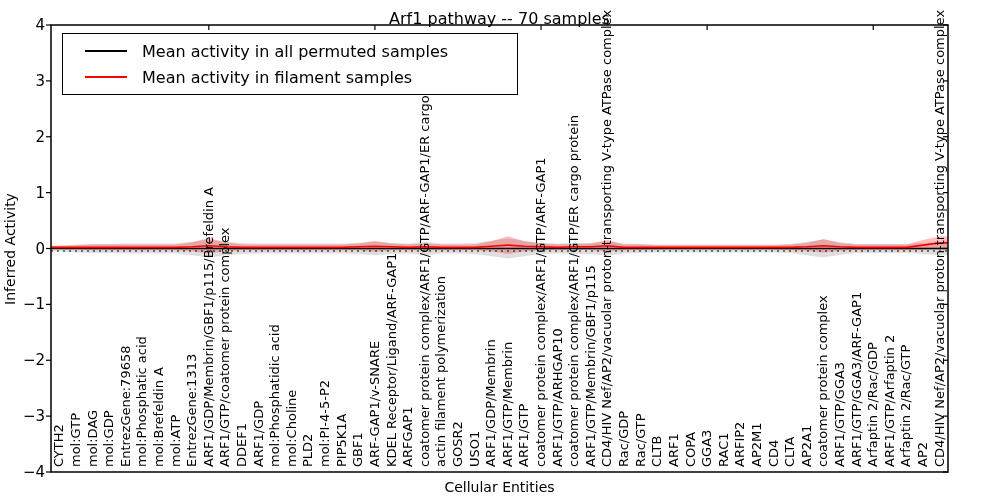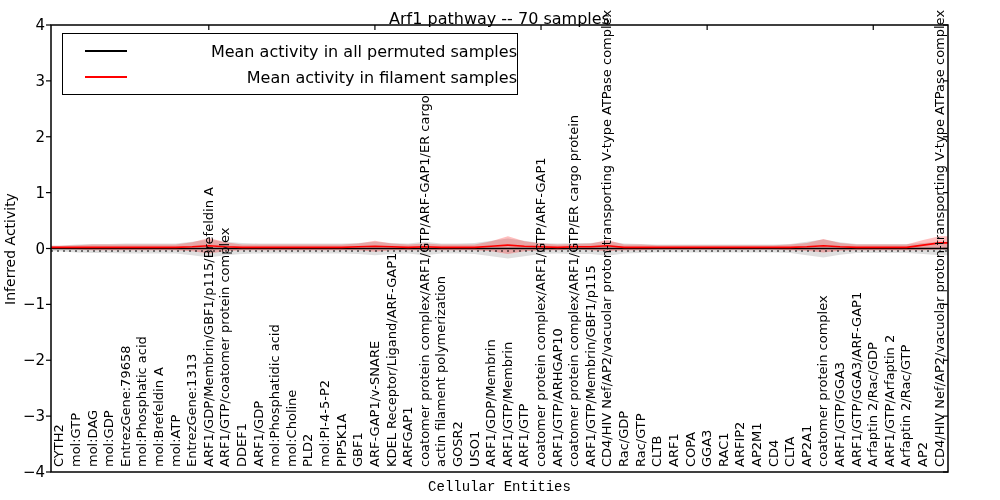--- a/index.html
+++ b/index.html
@@ -1,30 +1,30 @@
 <!DOCTYPE html>
 <html><head>
 <meta charset="utf-8">
 <style>
   html,body{margin:0;padding:0;background:#ffffff;}
   .fig{position:relative;width:1000px;height:500px;background:#ffffff;overflow:hidden;
        font-family:"DejaVu Sans","Liberation Sans",sans-serif;color:#000;}
   .title{position:absolute;left:51px;top:9px;width:897px;text-align:center;
          font-size:16px;color:#000;}
-  .xlabel{position:absolute;left:51px;top:479px;width:897px;text-align:center;font-size:14px;font-family:Liberation Mono, monospace;}
+  .xlabel{position:absolute;left:51px;top:479px;width:897px;text-align:center;font-size:14px;}
   .ylabel{position:absolute;left:-60px;top:241px;width:140px;text-align:center;font-size:14px;
           transform:rotate(-90deg);}
   .ytick{position:absolute;left:0;width:45px;text-align:right;font-size:15px;line-height:16px;}
   .entity-label{position:absolute;white-space:nowrap;font-size:13px;height:15px;line-height:15px;
                 transform-origin:0 100%;transform:rotate(-90deg);color:#000;}
   svg{position:absolute;left:0;top:0;}
   .legend{position:absolute;left:62px;top:33px;width:456px;height:62px;background:#ffffff;
           border:1.6px solid #000;box-sizing:border-box;display:flex;flex-direction:column;
           justify-content:space-around;padding:4px 0;}
-  .legend-row{display:flex;align-items:center;height:24px;justify-content:space-between;}
+  .legend-row{display:flex;align-items:center;height:24px;}
   .legend-swatch{width:42px;height:2px;margin-left:22px;flex:none;}
   .legend-label{margin-left:15px;font-size:16px;white-space:nowrap;}
 </style>
 </head>
 <body>
 
 <div class="fig">
   <svg id="plot-svg" width="1000" height="500">
       <path d="M 51,245.70625 L 59.30555555555556,245.70625 L 75.91666666666666,244.58875 L 92.52777777777777,244.03 L 109.13888888888889,244.03 L 125.75,243.47125 L 142.3611111111111,243.47125 L 158.97222222222223,243.47125 L 175.58333333333334,243.47125 L 192.19444444444446,241.795 L 208.80555555555557,239.56 L 225.41666666666666,241.795 L 242.02777777777777,242.9125 L 258.6388888888889,243.47125 L 275.25,243.47125 L 291.86111111111114,243.47125 L 308.47222222222223,243.47125 L 325.08333333333337,243.47125 L 341.69444444444446,243.47125 L 358.3055555555556,242.9125 L 374.9166666666667,241.795 L 391.52777777777777,242.9125 L 408.13888888888886,243.47125 L 424.75,241.795 L 441.3611111111111,243.47125 L 457.97222222222223,243.47125 L 474.5833333333333,242.9125 L 491.19444444444446,240.67749999999998 L 507.8055555555556,238.4425 L 524.4166666666667,240.67749999999998 L 541.0277777777778,242.9125 L 557.6388888888889,243.47125 L 574.25,242.9125 L 590.8611111111111,242.9125 L 607.4722222222222,241.23625 L 624.0833333333333,243.47125 L 640.6944444444445,244.03 L 657.3055555555555,244.58875 L 673.9166666666666,244.58875 L 690.5277777777777,244.58875 L 707.1388888888889,244.58875 L 723.75,244.58875 L 740.3611111111111,244.58875 L 756.9722222222223,244.58875 L 773.5833333333334,244.58875 L 790.1944444444445,244.03 L 806.8055555555555,241.795 L 823.4166666666667,239.56 L 840.0277777777778,242.35375000000002 L 856.6388888888889,244.03 L 873.25,244.03 L 889.8611111111112,244.03 L 906.4722222222223,244.03 L 923.0833333333334,242.9125 L 939.6944444444445,241.795 L 948,241.795 L 948,255.205 L 939.6944444444445,255.205 L 923.0833333333334,254.08749999999998 L 906.4722222222223,252.97 L 889.8611111111112,252.97 L 873.25,252.97 L 856.6388888888889,252.97 L 840.0277777777778,254.64625 L 823.4166666666667,257.44 L 806.8055555555555,255.205 L 790.1944444444445,252.97 L 773.5833333333334,252.41125000000002 L 756.9722222222223,252.41125000000002 L 740.3611111111111,252.41125000000002 L 723.75,252.41125000000002 L 707.1388888888889,252.41125000000002 L 690.5277777777777,252.41125000000002 L 673.9166666666666,252.41125000000002 L 657.3055555555555,252.41125000000002 L 640.6944444444445,252.97 L 624.0833333333333,253.52875 L 607.4722222222222,255.76375 L 590.8611111111111,254.08749999999998 L 574.25,254.08749999999998 L 557.6388888888889,253.52875 L 541.0277777777778,254.08749999999998 L 524.4166666666667,256.3225 L 507.8055555555556,258.5575 L 491.19444444444446,256.3225 L 474.5833333333333,254.08749999999998 L 457.97222222222223,253.52875 L 441.3611111111111,253.52875 L 424.75,255.205 L 408.13888888888886,253.52875 L 391.52777777777777,254.08749999999998 L 374.9166666666667,255.205 L 358.3055555555556,254.08749999999998 L 341.69444444444446,253.52875 L 325.08333333333337,253.52875 L 308.47222222222223,253.52875 L 291.86111111111114,253.52875 L 275.25,253.52875 L 258.6388888888889,253.52875 L 242.02777777777777,254.08749999999998 L 225.41666666666666,255.205 L 208.80555555555557,257.44 L 192.19444444444446,255.205 L 175.58333333333334,253.52875 L 158.97222222222223,253.52875 L 142.3611111111111,253.52875 L 125.75,253.52875 L 109.13888888888889,252.97 L 92.52777777777777,252.97 L 75.91666666666666,252.41125000000002 L 59.30555555555556,251.29375 L 51,251.29375 Z" fill="rgba(0,0,0,0.13)" stroke="none"></path>
       <path d="M 51,245.70625 L 59.30555555555556,245.70625 L 75.91666666666666,245.1475 L 92.52777777777777,244.58875 L 109.13888888888889,244.58875 L 125.75,244.58875 L 142.3611111111111,244.58875 L 158.97222222222223,244.58875 L 175.58333333333334,244.58875 L 192.19444444444446,242.35375000000002 L 208.80555555555557,237.88375 L 225.41666666666666,242.35375000000002 L 242.02777777777777,244.58875 L 258.6388888888889,244.58875 L 275.25,244.58875 L 291.86111111111114,244.58875 L 308.47222222222223,244.58875 L 325.08333333333337,244.58875 L 341.69444444444446,244.58875 L 358.3055555555556,243.47125 L 374.9166666666667,240.67749999999998 L 391.52777777777777,243.47125 L 408.13888888888886,244.58875 L 424.75,243.47125 L 441.3611111111111,244.58875 L 457.97222222222223,244.58875 L 474.5833333333333,244.58875 L 491.19444444444446,241.23625 L 507.8055555555556,236.20749999999998 L 524.4166666666667,241.23625 L 541.0277777777778,243.47125 L 557.6388888888889,244.58875 L 574.25,244.03 L 590.8611111111111,243.47125 L 607.4722222222222,240.11875 L 624.0833333333333,244.58875 L 640.6944444444445,244.58875 L 657.3055555555555,245.1475 L 673.9166666666666,245.1475 L 690.5277777777777,245.1475 L 707.1388888888889,245.1475 L 723.75,245.1475 L 740.3611111111111,245.1475 L 756.9722222222223,245.1475 L 773.5833333333334,245.1475 L 790.1944444444445,244.58875 L 806.8055555555555,242.9125 L 823.4166666666667,239.00125 L 840.0277777777778,242.9125 L 856.6388888888889,244.58875 L 873.25,244.58875 L 889.8611111111112,244.58875 L 906.4722222222223,244.58875 L 923.0833333333334,240.11875 L 939.6944444444445,236.20749999999998 L 948,236.20749999999998 L 948,249.61749999999998 L 939.6944444444445,249.61749999999998 L 923.0833333333334,250.17625 L 906.4722222222223,250.17625 L 889.8611111111112,250.17625 L 873.25,250.17625 L 856.6388888888889,250.17625 L 840.0277777777778,250.735 L 823.4166666666667,252.41125000000002 L 806.8055555555555,250.735 L 790.1944444444445,250.17625 L 773.5833333333334,249.61749999999998 L 756.9722222222223,249.61749999999998 L 740.3611111111111,249.61749999999998 L 723.75,249.61749999999998 L 707.1388888888889,249.61749999999998 L 690.5277777777777,249.61749999999998 L 673.9166666666666,249.61749999999998 L 657.3055555555555,249.61749999999998 L 640.6944444444445,250.17625 L 624.0833333333333,250.17625 L 607.4722222222222,251.29375 L 590.8611111111111,250.17625 L 574.25,249.61749999999998 L 557.6388888888889,250.17625 L 541.0277777777778,250.17625 L 524.4166666666667,251.29375 L 507.8055555555556,254.08749999999998 L 491.19444444444446,251.29375 L 474.5833333333333,250.17625 L 457.97222222222223,250.17625 L 441.3611111111111,250.17625 L 424.75,250.17625 L 408.13888888888886,250.17625 L 391.52777777777777,250.17625 L 374.9166666666667,251.8525 L 358.3055555555556,250.17625 L 341.69444444444446,250.17625 L 325.08333333333337,250.17625 L 308.47222222222223,250.17625 L 291.86111111111114,250.17625 L 275.25,250.17625 L 258.6388888888889,250.17625 L 242.02777777777777,250.17625 L 225.41666666666666,251.29375 L 208.80555555555557,253.52875 L 192.19444444444446,251.29375 L 175.58333333333334,250.17625 L 158.97222222222223,250.17625 L 142.3611111111111,250.17625 L 125.75,250.17625 L 109.13888888888889,250.17625 L 92.52777777777777,250.17625 L 75.91666666666666,249.61749999999998 L 59.30555555555556,249.05874999999997 L 51,249.05874999999997 Z" fill="rgba(255,0,0,0.25)" stroke="none"></path>

